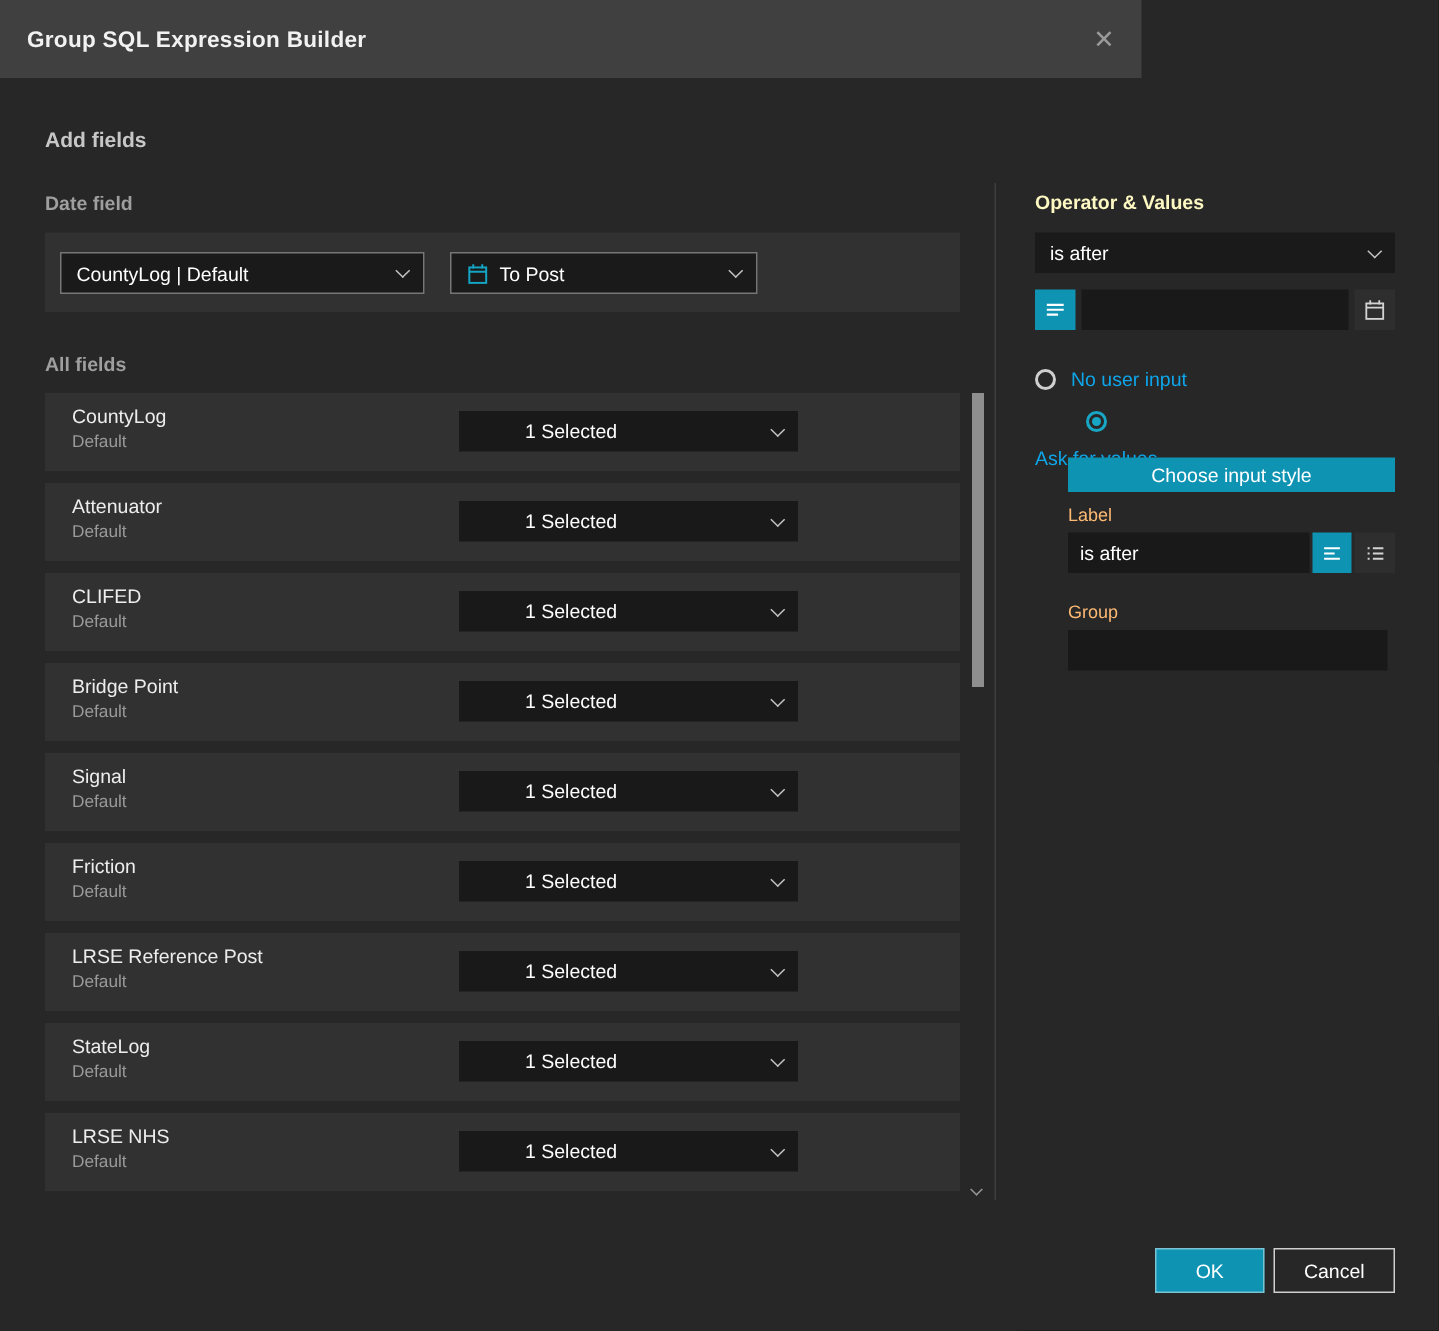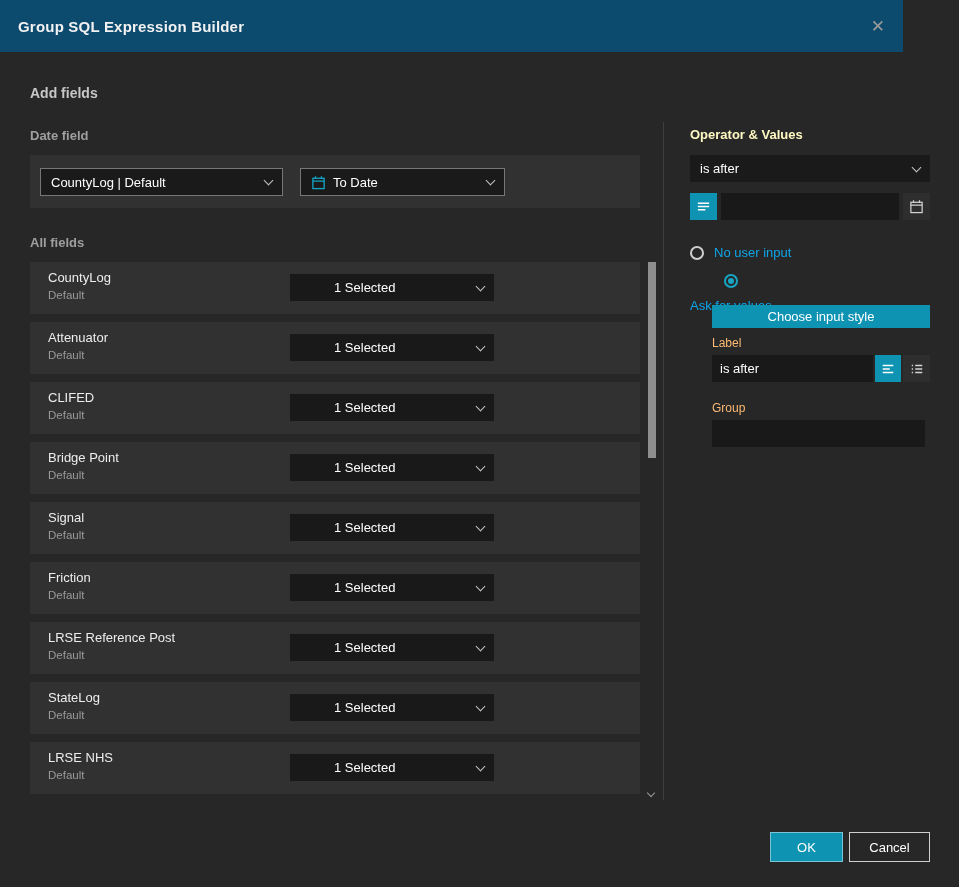--- a/index.html
+++ b/index.html
@@ -2,21 +2,21 @@
 <html><head>
 <meta charset="utf-8">
 <style>
   * { margin:0; padding:0; box-sizing:border-box; }
   html,body { background:#1d1d1d; }
   body { width:959px; height:887px; font-family:"Liberation Sans", sans-serif; }
 
   .dialog { position:relative; width:959px; height:887px; background:#272727; overflow:hidden; }
 
   
-  .titlebar { position:absolute; left:0; top:0; width:903px; height:52px; background:#0c4a6e;
+  .titlebar { position:absolute; left:0; top:0; width:761px; height:52px; background:#404040;
               display:flex; align-items:center; justify-content:space-between; padding:0 18px; }
   .title { color:#f2f2f2; font-size:15px; font-weight:700; letter-spacing:.2px; }
   .close { color:#9a9a9a; font-size:17px; cursor:pointer; line-height:1; }
 
   
   .h-add { position:absolute; left:30px; top:85px; font-size:14px; font-weight:700; color:#c7c7c7; }
   .sec-lbl { position:absolute; font-size:13px; font-weight:700; color:#9f9f9f; }
 
   
   .select { position:relative; display:flex; align-items:center; gap:7px; background:#1a1a1a;
@@ -29,21 +29,21 @@
   
   .main-panel { position:absolute; left:30px; top:155px; width:610px; height:53px; background:#313131; }
   .mf-sel1 { position:absolute; left:10px; top:13px; width:243px; height:28px; }
   .mf-sel2 { position:absolute; left:270px; top:13px; width:205px; height:28px; }
 
   
   .list { position:absolute; left:30px; top:262px; width:610px; }
   .frow { position:relative; height:52px; background:#313131; margin-bottom:8px; }
   .fname { position:absolute; left:18px; top:8px;  font-size:13px; color:#ededed; }
   .fsub  { position:absolute; left:18px; top:27px; font-size:11.5px; color:#9a9a9a; }
-  .fsel  { position:absolute; left:260px; top:12px; width:204px; height:27px; background:#191919;padding-left:44px; }
+  .fsel  { position:absolute; left:276px; top:12px; width:226px; height:27px; background:#191919;padding-left:44px; }
 
   .scrollbar { position:absolute; left:648px; top:262px; width:8px; height:524px; background:#272727; }
   .thumb { position:absolute; left:0; top:0; width:8px; height:196px; background:#8e8e8e; cursor:grab; }
   .scroll-down { position:absolute; left:646px; top:789px; width:11px; height:11px; cursor:pointer; }
   .scroll-down .chev { position:absolute; left:2px; top:1px; width:6px; height:6px;
                        border-right:1.5px solid #9a9a9a; border-bottom:1.5px solid #9a9a9a;
                        transform:rotate(45deg); }
 
   .divider { position:absolute; left:663px; top:122px; width:1px; height:678px; background:#3e3e3e; }
 
@@ -113,21 +113,21 @@
       <span>CountyLog | Default</span>
       <span class="chev"></span>
     </div>
     <div class="select bordered mf-sel2">
       <span>
         <svg width="15" height="15" viewBox="0 0 16 16" fill="none" stroke="#14a4c4" stroke-width="1.4">
           <rect x="2" y="3.5" width="12" height="11"></rect>
             <path d="M2 6.5h12M4.8 1.2v3M11.2 1.2v3"></path>
         </svg>
       </span>
-      <span>To Date</span>
+      <span>To Post</span>
       <span class="chev"></span>
     </div>
   </div>
 
   <div class="sec-lbl" style="left:30px; top:235px;">All fields</div>
 
   <div class="list">
     <div class="frow">
       <span class="fname">CountyLog</span>
       <span class="fsub">Default</span>

